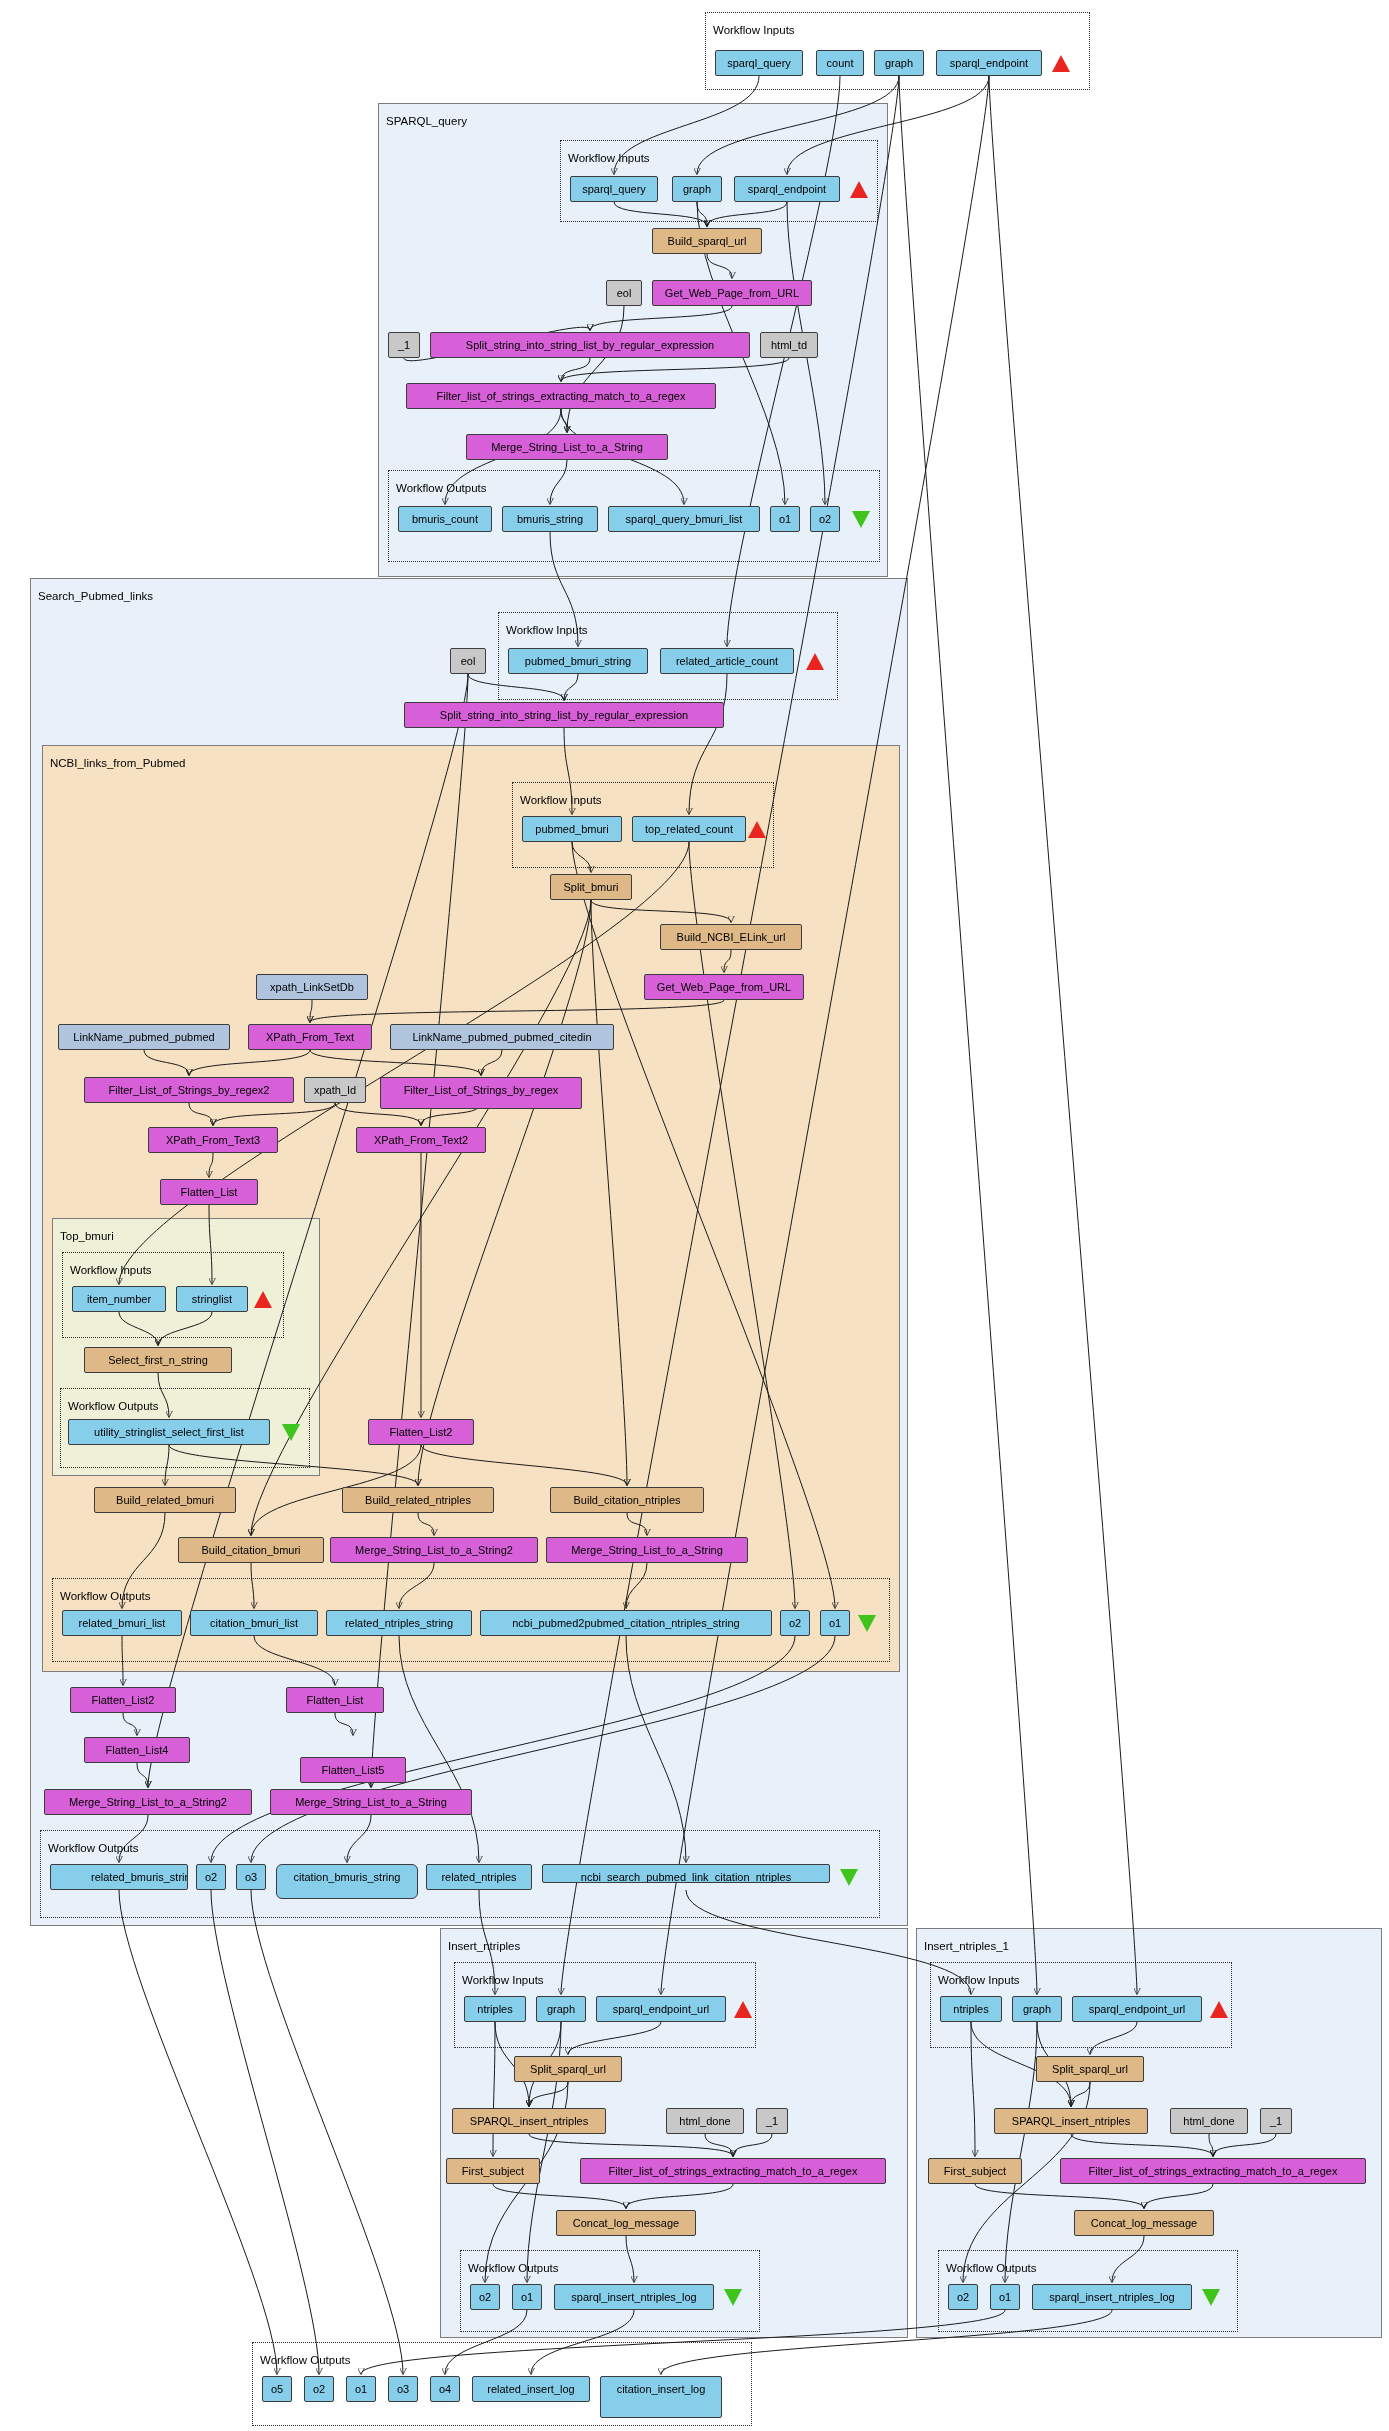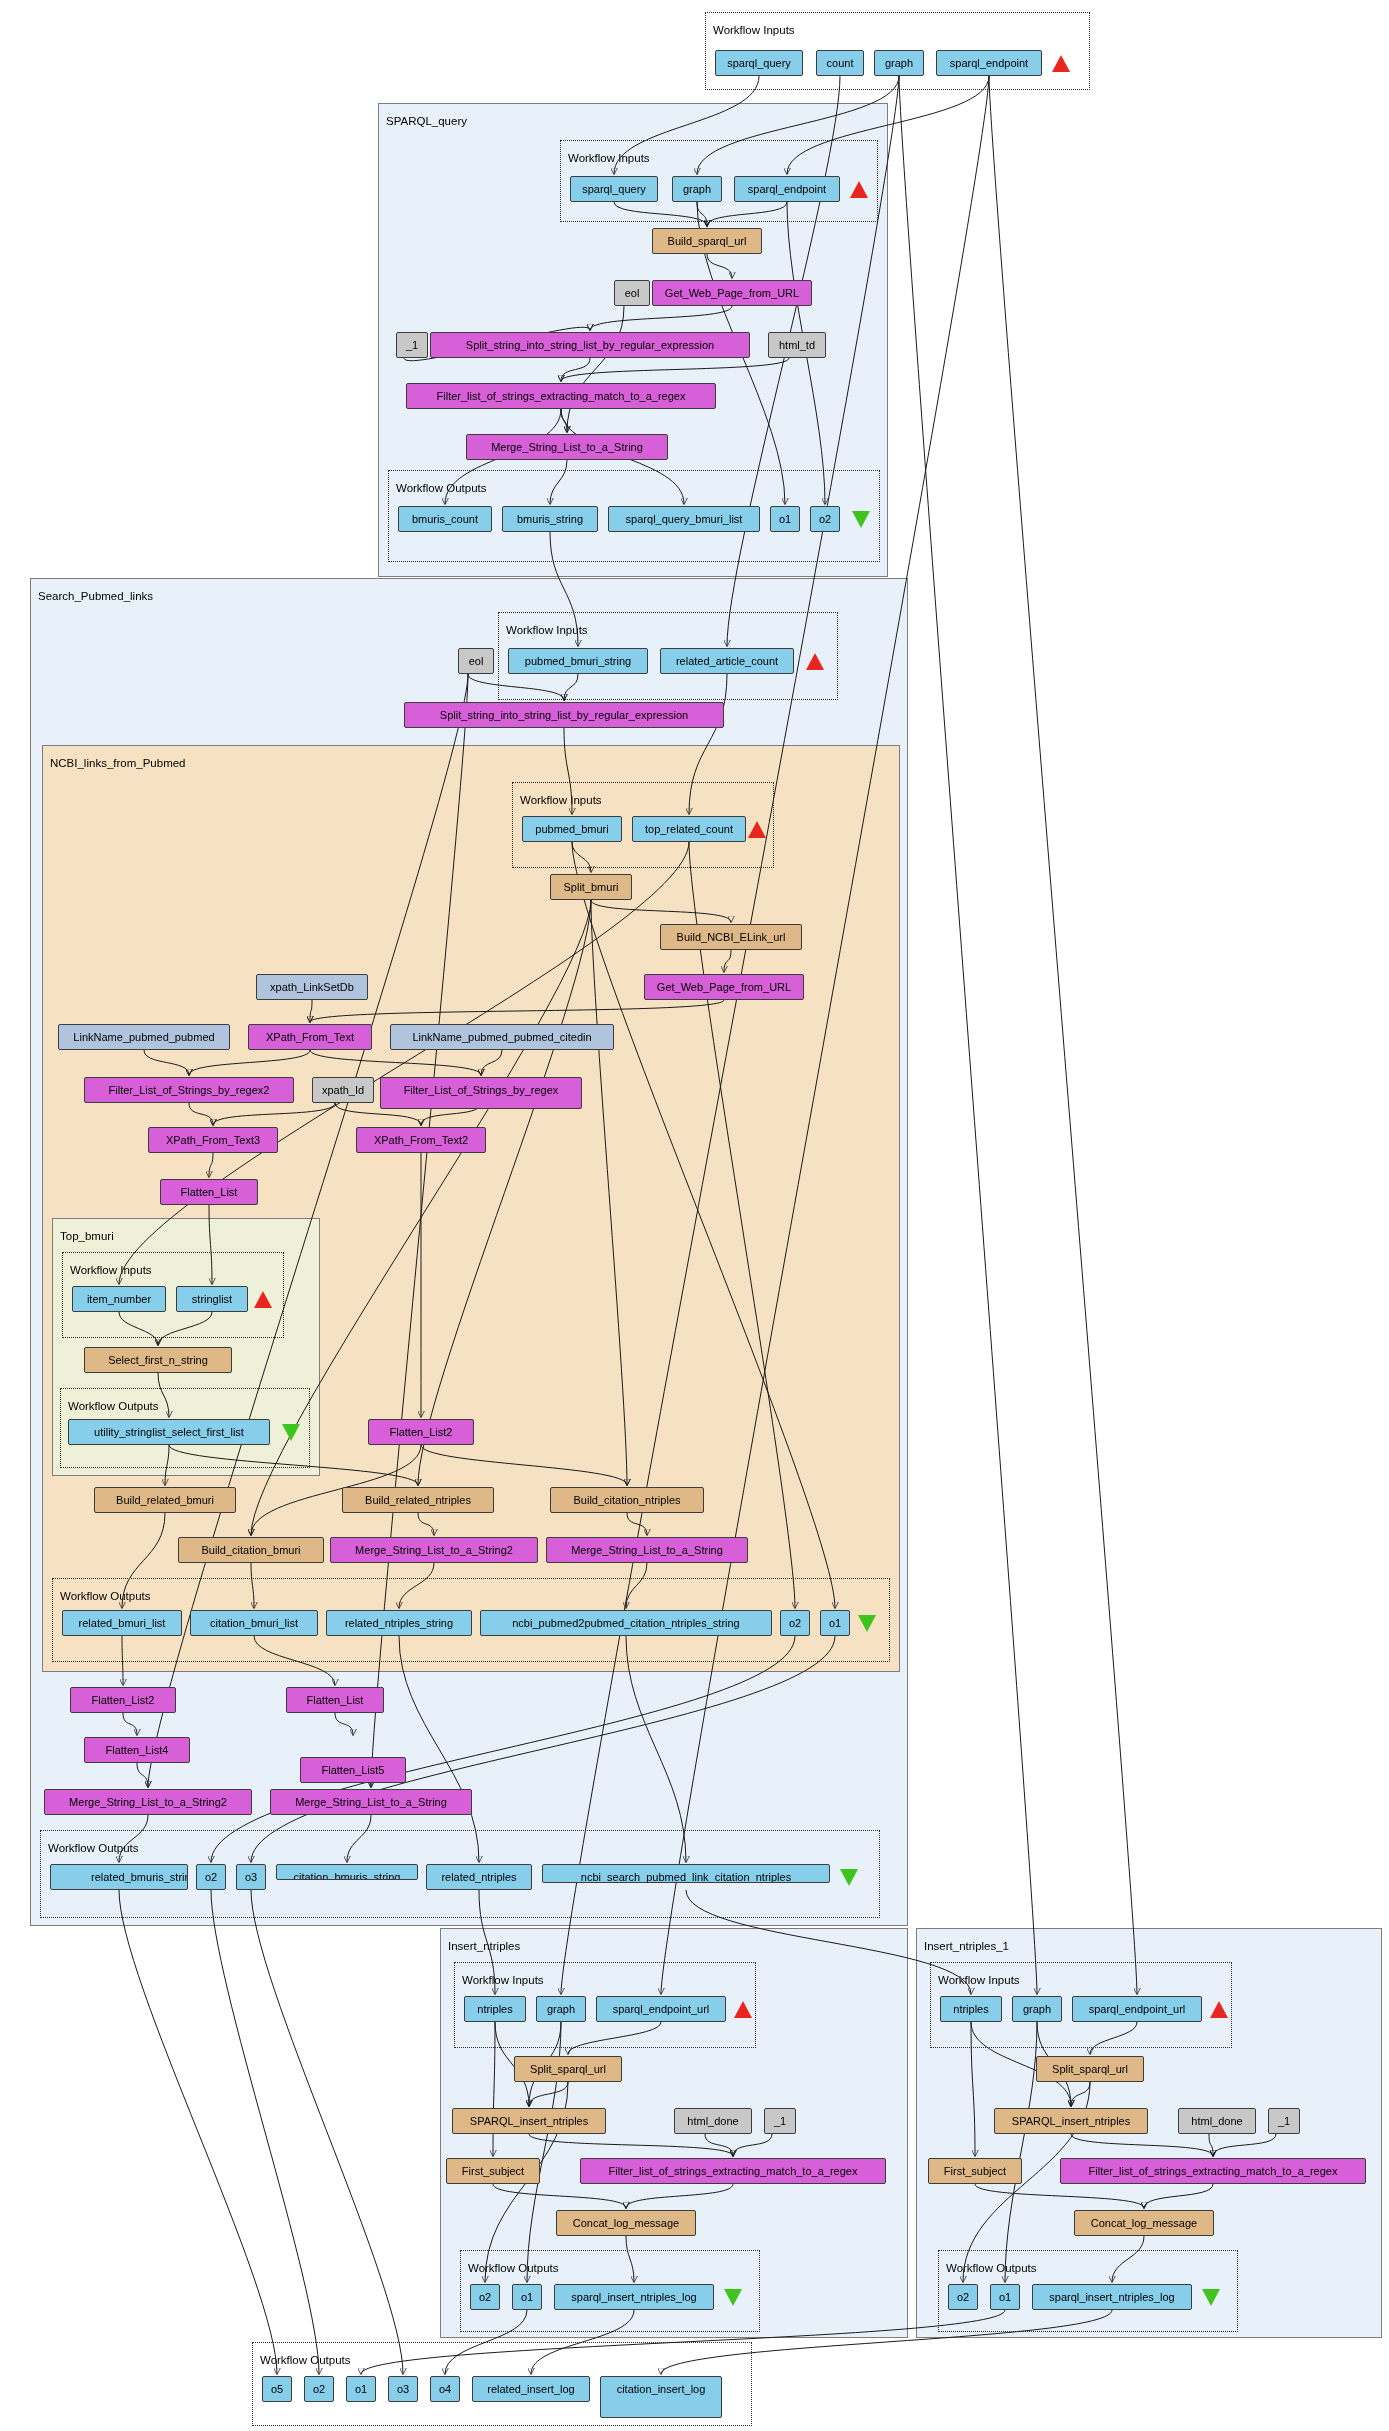--- a/index.html
+++ b/index.html
@@ -12,21 +12,21 @@
   .g-dotted{border:1.5px dotted #2b2b2b;background:transparent;}
   .group-label{position:absolute;top:3px;left:7px;font-size:11.5px;color:#000;white-space:nowrap;margin-top:8px;}
   #edges{position:absolute;left:0;top:0;z-index:1;pointer-events:none;}
   #edges path{fill:none;stroke:#1a1a1a;stroke-width:1;}
   .node{position:absolute;height:26px;line-height:24px;box-sizing:border-box;text-align:center;
         font-size:11px;color:#000;border:1px solid #3c3c3c;border-radius:2px;white-space:nowrap;
         overflow:hidden;z-index:2;cursor:default;}
   .port{background:var(--port);}
   .shell{background:var(--beanshell);}
   .local{background:var(--worker);}
-  .const{background:var(--constant);margin-left:8px;}
+  .const{background:var(--constant);}
   .ref{background:var(--reference);}
   .tri-up{position:absolute;width:0;height:0;border-left:9px solid transparent;border-right:9px solid transparent;
           border-bottom:17px solid var(--input_marker);z-index:2;}
   .tri-down{position:absolute;width:0;height:0;border-left:9px solid transparent;border-right:9px solid transparent;
           border-top:17px solid var(--output_marker);z-index:2;}
 </style>
 </head>
 <body>
 
 <div id="canvas">
@@ -267,21 +267,21 @@
     <div class="node port" style="left: 820px; top: 1610px; width: 30px; height: 26px;">o1</div>
     <div class="node local" style="left: 70px; top: 1687px; width: 106px; height: 26px;">Flatten_List2</div>
     <div class="node local" style="left: 286px; top: 1687px; width: 98px; height: 26px;">Flatten_List</div>
     <div class="node local" style="left: 84px; top: 1737px; width: 106px; height: 26px;">Flatten_List4</div>
     <div class="node local" style="left: 300px; top: 1737px; width: 106px; height: 26px; margin-top: 20px;">Flatten_List5</div>
     <div class="node local" style="left: 44px; top: 1789px; width: 208px; height: 26px;">Merge_String_List_to_a_String2</div>
     <div class="node local" style="left: 270px; top: 1789px; width: 202px; height: 26px;">Merge_String_List_to_a_String</div>
     <div class="node port" style="left: 50px; top: 1864px; width: 138px; height: 26px; padding-left: 40px;">related_bmuris_string</div>
     <div class="node port" style="left: 196px; top: 1864px; width: 30px; height: 26px;">o2</div>
     <div class="node port" style="left: 236px; top: 1864px; width: 30px; height: 26px;">o3</div>
-    <div class="node port" style="left: 276px; top: 1864px; width: 142px; height: 16px;">citation_bmuris_string</div>
+    <div class="node port" style="left: 276px; top: 1864px; width: 142px; height: 35px; border-radius: 6px;">citation_bmuris_string</div>
     <div class="node port" style="left: 426px; top: 1864px; width: 106px; height: 26px;">related_ntriples</div>
     <div class="node port" style="left: 542px; top: 1864px; width: 288px; height: 19px;">ncbi_search_pubmed_link_citation_ntriples</div>
     <div class="node port" style="left: 464px; top: 1996px; width: 62px; height: 26px;">ntriples</div>
     <div class="node port" style="left: 536px; top: 1996px; width: 50px; height: 26px;">graph</div>
     <div class="node port" style="left: 596px; top: 1996px; width: 130px; height: 26px;">sparql_endpoint_url</div>
     <div class="node shell" style="left: 514px; top: 2056px; width: 108px; height: 26px;">Split_sparql_url</div>
     <div class="node shell" style="left: 452px; top: 2108px; width: 154px; height: 26px;">SPARQL_insert_ntriples</div>
     <div class="node const" style="left: 666px; top: 2108px; width: 78px; height: 26px;">html_done</div>
     <div class="node const" style="left: 756px; top: 2108px; width: 32px; height: 26px;">_1</div>
     <div class="node shell" style="left: 446px; top: 2158px; width: 94px; height: 26px;">First_subject</div>

